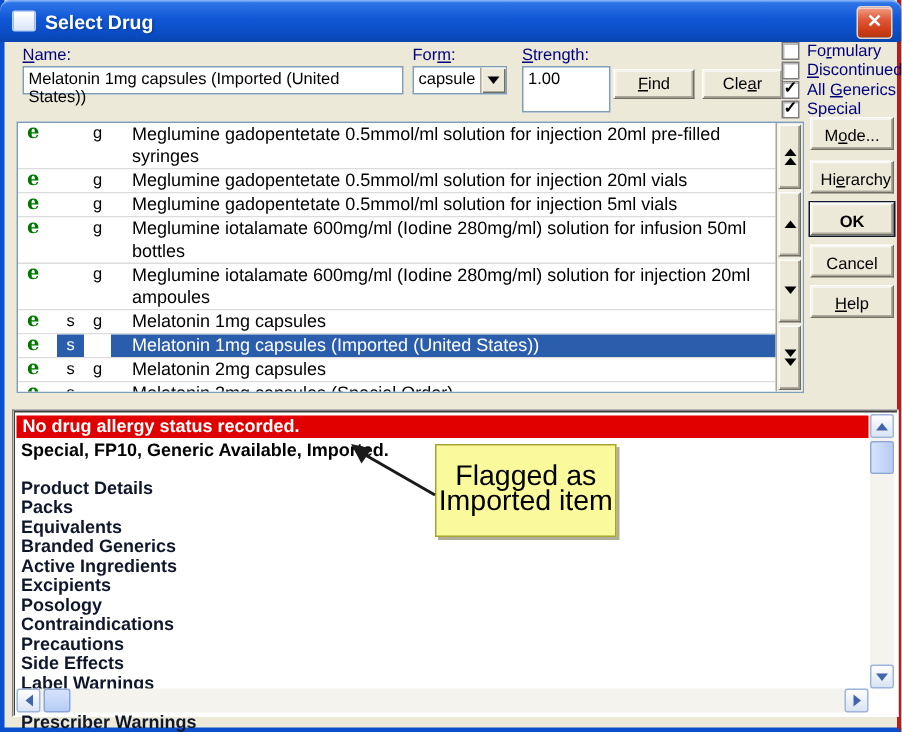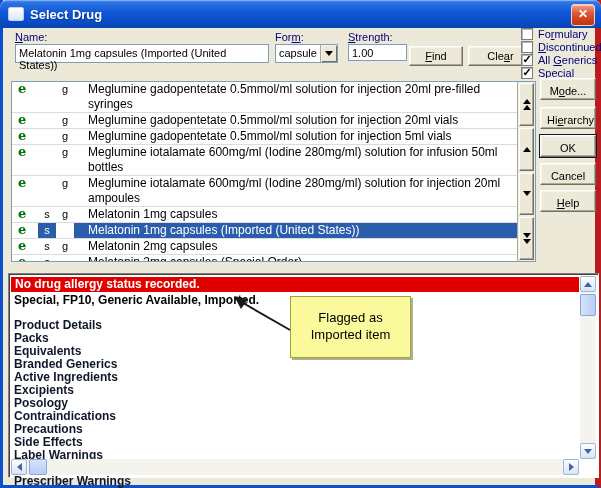--- a/index.html
+++ b/index.html
@@ -1,17 +1,17 @@
 <!DOCTYPE html>
 <html><head>
 <meta charset="utf-8">
 <style>
   html,body{margin:0;padding:0;}
   body{width:601px;height:488px;position:relative;font-family:"Liberation Sans",sans-serif;background:#ECE9D8;overflow:hidden;}
-  .app{position:absolute;inset:0;background:#ECE9D8;border-left:3px solid #0A50CE;border-right:6px solid #b91c1c;border-bottom:3px solid #0A50CE;box-sizing:border-box;}
+  .app{position:absolute;inset:0;background:#ECE9D8;border-left:3px solid #0A50CE;border-right:3px solid #b91c1c;border-bottom:3px solid #0A50CE;box-sizing:border-box;}
   
   .titlebar{position:absolute;left:-3px;top:-0px;width:601px;height:28px;border-radius:7px 7px 0 0;
     background:linear-gradient(180deg,#5A97F2 0%,#2E74E6 8%,#0F57D6 45%,#0A4CC4 80%,#0845AE 100%);
     display:flex;align-items:center;box-shadow:inset 0 1px 0 #7FB0F6;}
   .title-icon{width:14px;height:12px;margin-left:8px;background:linear-gradient(180deg,#FFF,#D8E6FA);border:1px solid #BCD2F0;border-radius:2px;}
   .title-text{color:#FFF;font-weight:bold;font-size:13px;margin-left:6px;text-shadow:1px 1px 1px #0A3E97;}
   .close-btn{position:absolute;right:6px;top:4px;width:22px;height:20px;border-radius:3px;border:1px solid #F2D4C3;
     background:linear-gradient(180deg,#F0A088 0%,#E0593A 40%,#CC3B12 80%,#B53714 100%);
     color:#FFF;font-weight:bold;font-size:12px;line-height:19px;text-align:center;cursor:pointer;box-shadow:inset 0 1px 0 rgba(255,255,255,.5);}
   
@@ -43,41 +43,41 @@
   .c-g{width:18px;text-align:center;font-size:11px;line-height:15px;flex:none;}
   .c-t{flex:1;padding-left:14px;line-height:15px;}
   .lrow.selected{background:#FFF;}
   .lrow.selected .c-s,.lrow.selected .c-g,.lrow.selected .c-t{background:#2B5DAD;color:#FFF;}
   .lrow.selected .c-e{background:#FFF;}
   .list-scroll{position:absolute;top:0;right:0;bottom:0;width:17px;background:#F1EFE2;border-left:1px solid #ACA899;display:flex;flex-direction:column;}
   .sc-btn{flex:1;margin:1px;background:#ECE9D8;border-top:1px solid #FFF;border-left:1px solid #FFF;border-right:1px solid #716F64;border-bottom:1px solid #716F64;
     box-shadow:inset -1px -1px 0 #ACA899;display:flex;flex-direction:column;align-items:center;justify-content:center;gap:1px;cursor:pointer;}
   
   .side-btn{left:537px;width:56px;height:22px;padding-top:4px;}
-  .default-btn{box-shadow:0 0 0 1px #101830,inset -1px -1px 0 #ACA899,inset 1px 1px 0 #F5F4EF;}
+  .default-btn{box-shadow:0 0 0 1px #101830,inset -1px -1px 0 #ACA899,inset 1px 1px 0 #F5F4EF;font-weight:bold;}
   
   .info-panel{position:absolute;left:5px;top:273px;width:591px;height:205px;background:#FFF;border:1px solid #808080;border-bottom-color:#FFF;border-right-color:#FFF;box-shadow:inset 1px 1px 0 #404040;box-sizing:border-box;}
   .allergy-banner{position:absolute;left:2px;top:3px;right:19px;height:15px;background:#E00000;color:#FFF;font-weight:bold;font-size:12px;line-height:15px;padding-left:4px;}
   .flags-line{position:absolute;left:5px;top:19px;font-size:12px;font-weight:bold;color:#000;}
   .drug-line{position:absolute;left:5px;top:32px;font-size:11px;color:#000;letter-spacing:-0.3px;}
   .info-links{position:absolute;left:5px;top:45px;}
   .ilink{font-size:12px;font-weight:bold;color:#0f172a;line-height:13px;cursor:pointer;white-space:nowrap;}
   
   .vscroll{position:absolute;top:2px;right:2px;bottom:18px;width:16px;background:#F4F3EE;}
   .hscroll{position:absolute;left:2px;bottom:2px;right:19px;height:16px;background:#F4F3EE;}
   .xp-btn{position:absolute;background:linear-gradient(180deg,#FEFEFE,#D9E4F3);border:1px solid #9EB6DC;border-radius:2px;display:flex;align-items:center;justify-content:center;box-sizing:border-box;cursor:pointer;}
   .xp-tri-up{width:0;height:0;border-left:4px solid transparent;border-right:4px solid transparent;border-bottom:5px solid #4065A8;}
   .xp-tri-dn{width:0;height:0;border-left:4px solid transparent;border-right:4px solid transparent;border-top:5px solid #4065A8;}
   .xp-tri-lt{width:0;height:0;border-top:4px solid transparent;border-bottom:4px solid transparent;border-right:5px solid #4065A8;}
   .xp-tri-rt{width:0;height:0;border-top:4px solid transparent;border-bottom:4px solid transparent;border-left:5px solid #4065A8;}
   .xp-thumb{position:absolute;background:linear-gradient(90deg,#D7E3FB,#B6CCF5);border:1px solid #8CA6D8;border-radius:2px;box-sizing:border-box;cursor:grab;}
   .xp-thumb.h{background:linear-gradient(180deg,#D7E3FB,#B6CCF5);}
   
   .callout{position:absolute;left:287px;top:296px;width:121px;height:62px;background:#FAFA9C;border:1px solid #A5A531;
-    box-shadow:2px 2px 0 rgba(110,110,70,.55);box-sizing:border-box;text-align:center;font-size:13px;line-height:17px;color:#000;padding-top:12px;}
+    box-shadow:2px 2px 0 rgba(110,110,70,.55);box-sizing:border-box;text-align:center;font-size:19px;line-height:17px;color:#000;padding-top:12px;}
   .arrow-svg{position:absolute;left:226px;top:292px;pointer-events:none;}
   u{text-decoration:underline;}
 </style>
 </head>
 <body>
 
 <div class="app">
 
   <div class="titlebar">
     <span class="title-icon"></span>
@@ -90,24 +90,24 @@
 
   <div class="lbl" style="left:272px;top:31px;"><span>For</span><u>m</u><span>:</span></div>
   <div class="combo" style="left:272px;top:44px;width:63px;height:19px;">
     <span class="val">capsule</span>
     <span class="drop">
         <span class="tri-dn"></span>
       </span>
   </div>
 
   <div class="lbl" style="left:345px;top:31px;"><span></span><u>S</u><span>trength:</span></div>
-  <div class="txt" style="left:345px;top:44px;width:59px;height:17px;"><span>1.00</span></div>
+  <div class="txt" style="left:345px;top:44px;width:59px;height:31px;"><span>1.00</span></div>
 
   <button class="btn" style="left:406px;top:46px;width:54px;height:20px;"><span></span><u>F</u><span>ind</span></button>
-  <button class="btn" style="left:465px;top:46px;width:65px;height:20px;text-align:center;"><span>Cle</span><u>a</u><span>r</span></button>
+  <button class="btn" style="left:465px;top:46px;width:54px;height:20px;text-align:center;"><span>Cle</span><u>a</u><span>r</span></button>
 
   <div class="chk-row" style="top:28px;">
     <span class="chk"><span class="mark"></span></span>
     <span class="chk-label"><span>Fo</span><u>r</u><span>mulary</span></span>
   </div>
   <div class="chk-row" style="top:41px;">
     <span class="chk"><span class="mark"></span></span>
     <span class="chk-label"><span></span><u>D</u><span>iscontinued</span></span>
   </div>
   <div class="chk-row" style="top:54px;">

